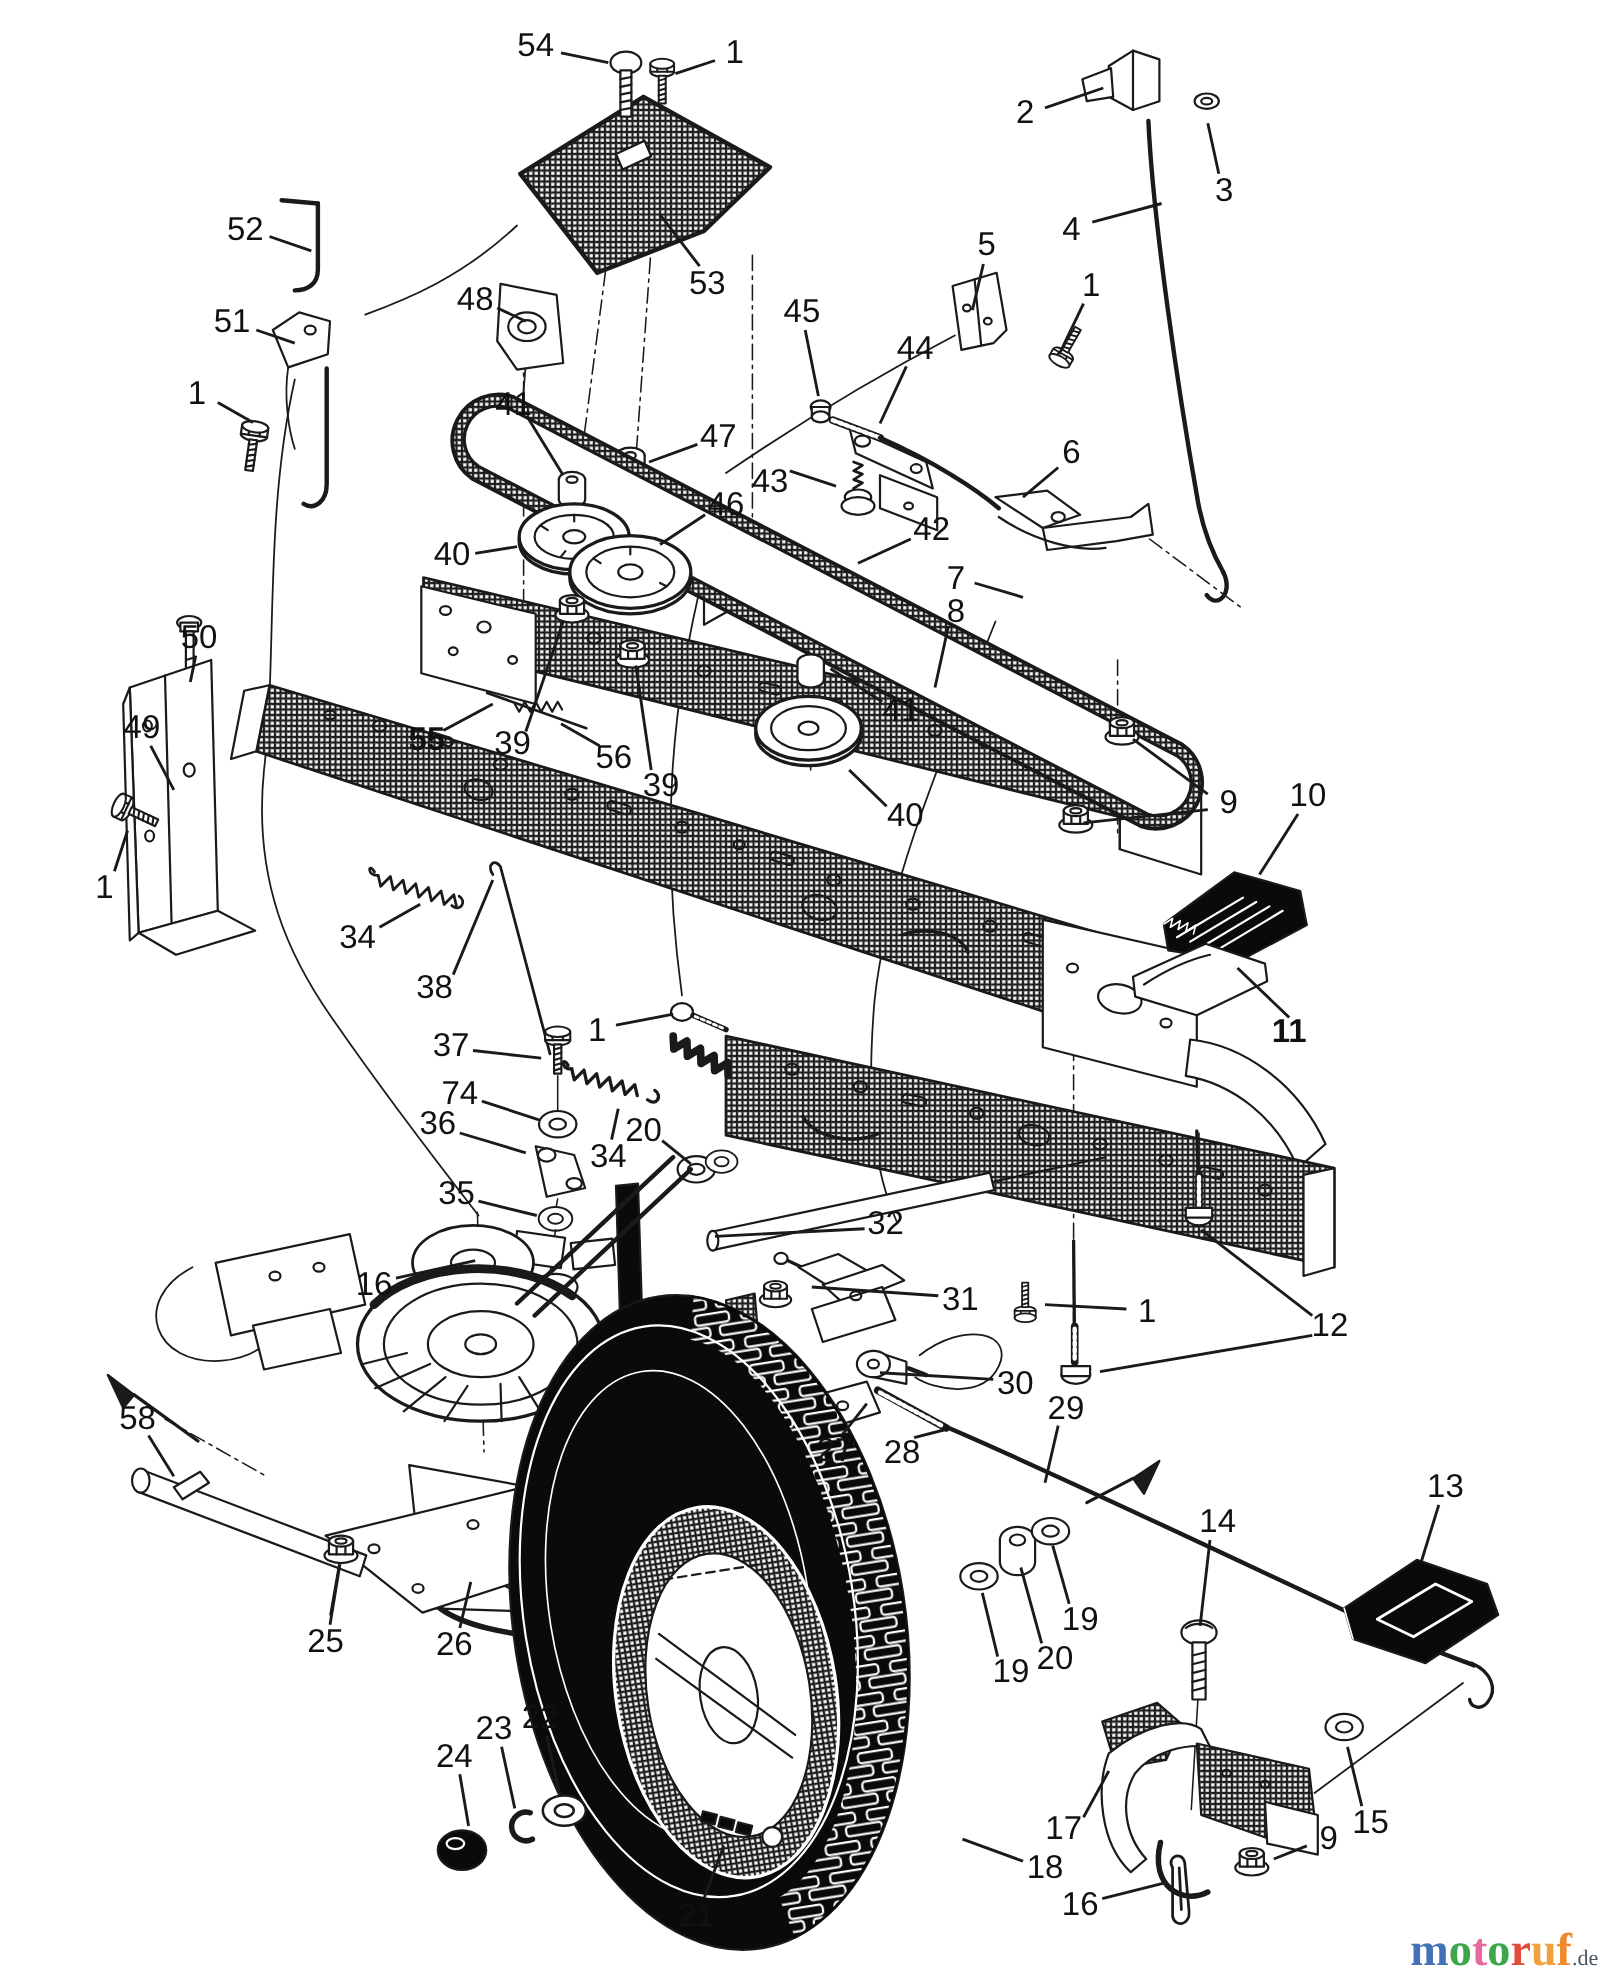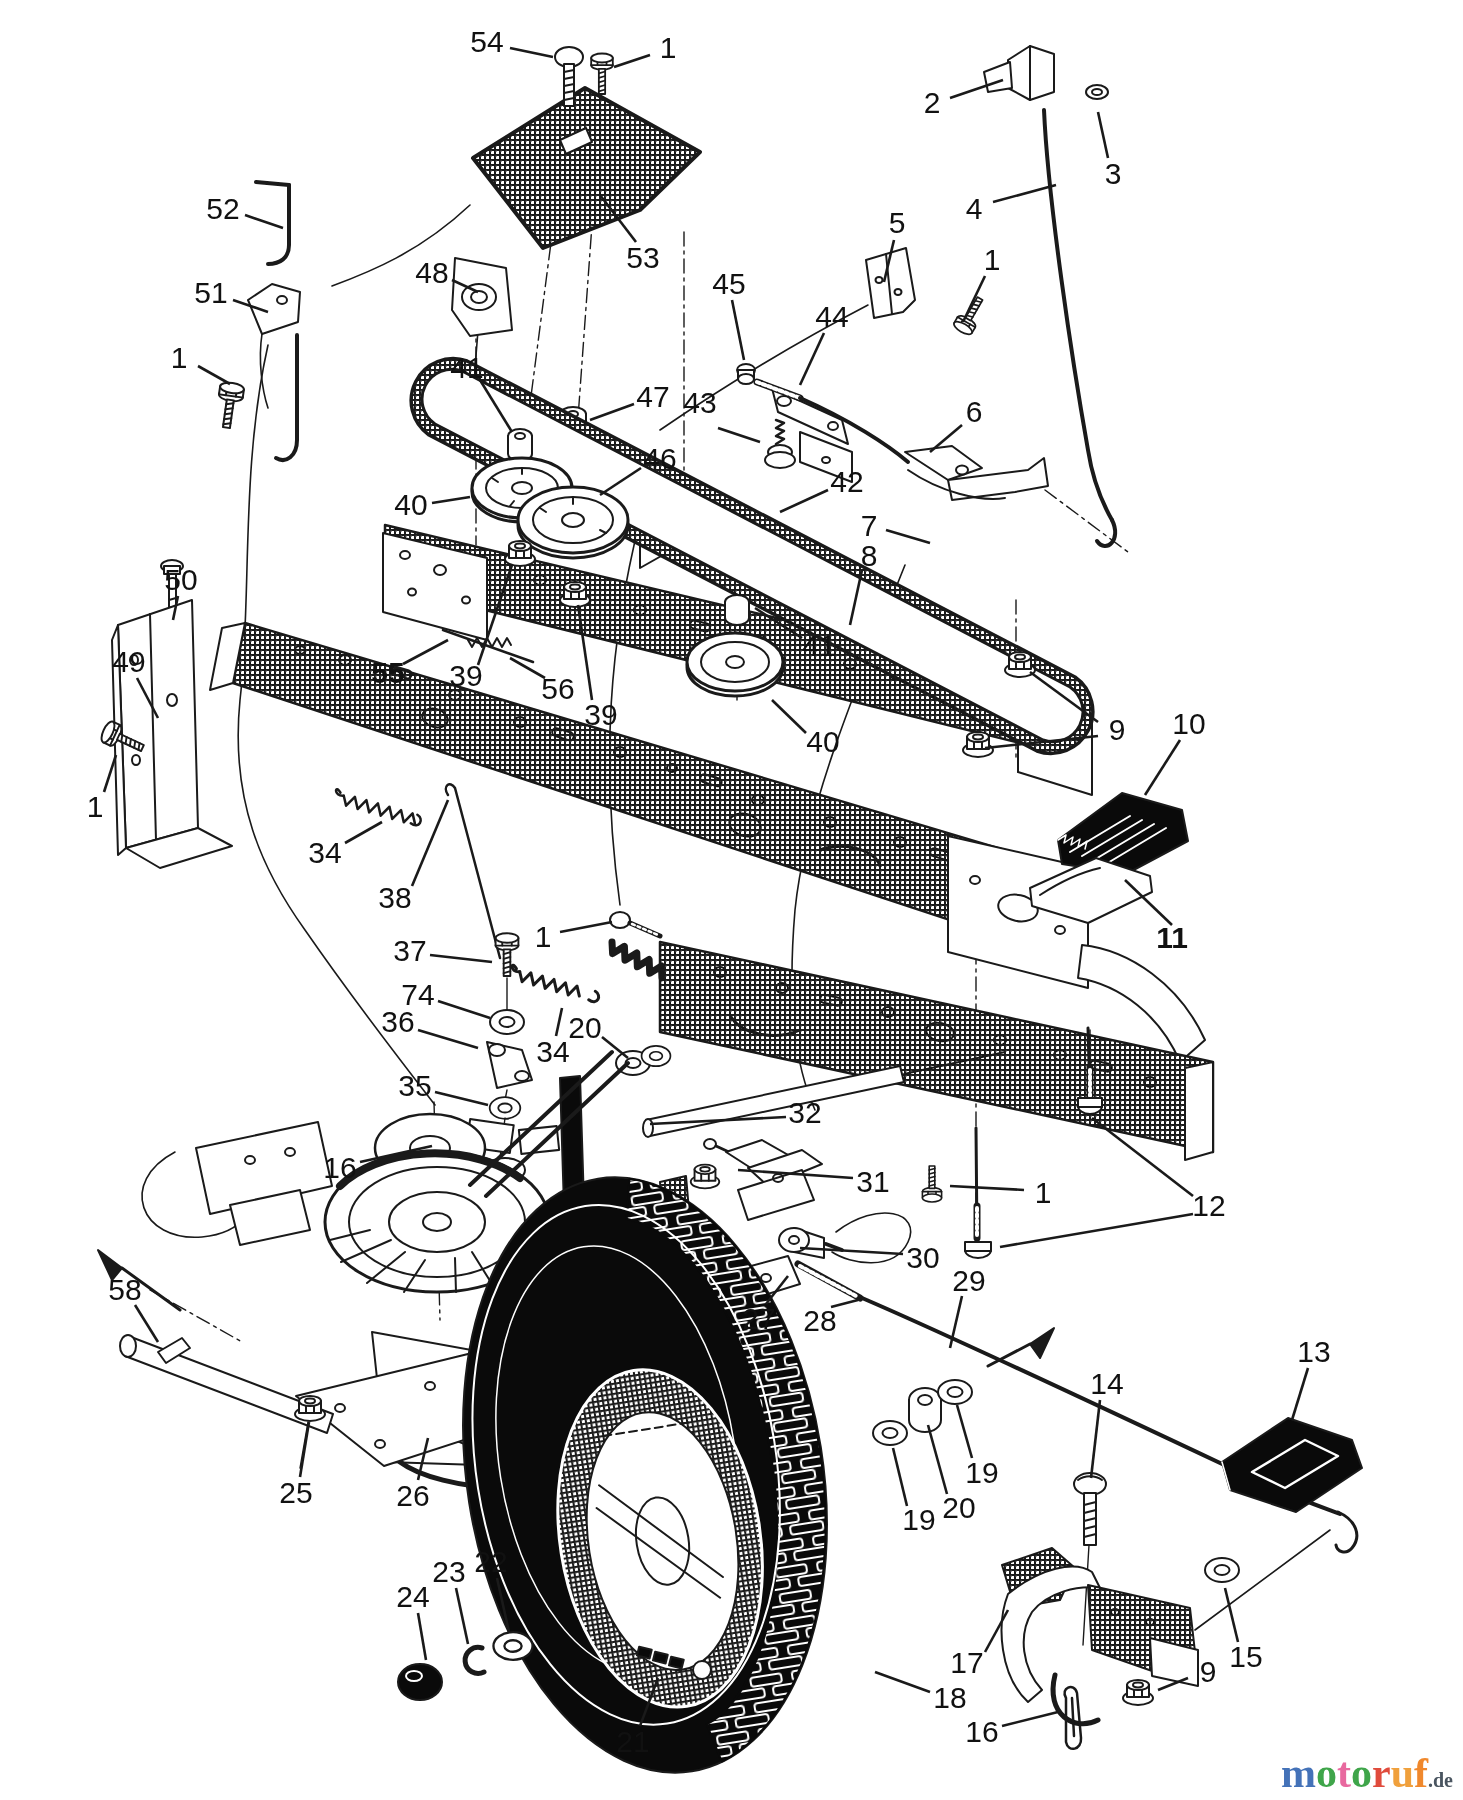--- a/index.html
+++ b/index.html
@@ -4,21 +4,21 @@
 <style>
   html,body{margin:0;padding:0;background:#fff;}
   #stage{position:relative;width:1463px;height:1800px;background:#fff;overflow:hidden;
          font-family:"Liberation Sans",sans-serif;}
   #art,#lead-svg{position:absolute;left:0;top:0;width:1463px;height:1800px;}
   #callout-layer{position:absolute;left:0;top:0;width:1463px;height:1800px;pointer-events:none;}
   .callout{position:absolute;transform:translate(-50%,-50%);font-size:30px;color:#111;
            font-family:"Liberation Sans",sans-serif;letter-spacing:0;line-height:1;white-space:nowrap;}
   #logo{position:absolute;right:10px;bottom:6px;font-family:"Liberation Serif",serif;
         font-weight:bold;font-size:42px;line-height:1;}
-  #logo .suffix{font-size:20px;font-weight:bold;}
+  #logo .suffix{font-size:20px;font-weight:normal;}
   svg *{vector-effect:none;}
 </style>
 </head>
 <body>
 
 <div id="stage">
 
 <svg id="art" viewBox="0 0 1463 1800" fill="none" stroke="#1a1a1a" stroke-width="2" stroke-linejoin="round" stroke-linecap="round">
   <defs>
     <pattern id="dots" width="5" height="5" patternUnits="userSpaceOnUse">
@@ -630,21 +630,21 @@
       <div class="callout" style="left: 432px; top: 273px;">48</div>
       <div class="callout" style="left: 932px; top: 103px;">2</div>
       <div class="callout" style="left: 1113px; top: 174px;">3</div>
       <div class="callout" style="left: 974px; top: 209px;">4</div>
       <div class="callout" style="left: 897px; top: 223px;">5</div>
       <div class="callout" style="left: 729px; top: 284px;">45</div>
       <div class="callout" style="left: 832px; top: 317px;">44</div>
       <div class="callout" style="left: 992px; top: 260px;">1</div>
       <div class="callout" style="left: 974px; top: 412px;">6</div>
       <div class="callout" style="left: 653px; top: 397px;">47</div>
-      <div class="callout" style="left: 700px; top: 403px;">43</div>
+      <div class="callout" style="left: 700px; top: 438px;">43</div>
       <div class="callout" style="left: 660px; top: 459px;">46</div>
       <div class="callout" style="left: 847px; top: 482px;">42</div>
       <div class="callout" style="left: 467px; top: 368px;">41</div>
       <div class="callout" style="left: 411px; top: 505px;">40</div>
       <div class="callout" style="left: 869px; top: 526px;">7</div>
       <div class="callout" style="left: 869px; top: 556px;">8</div>
       <div class="callout" style="left: 819px; top: 646px;">41</div>
       <div class="callout" style="left: 823px; top: 742px;">40</div>
       <div class="callout" style="left: 1117px; top: 730px;">9</div>
       <div class="callout" style="left: 1189px; top: 724px;">10</div>

